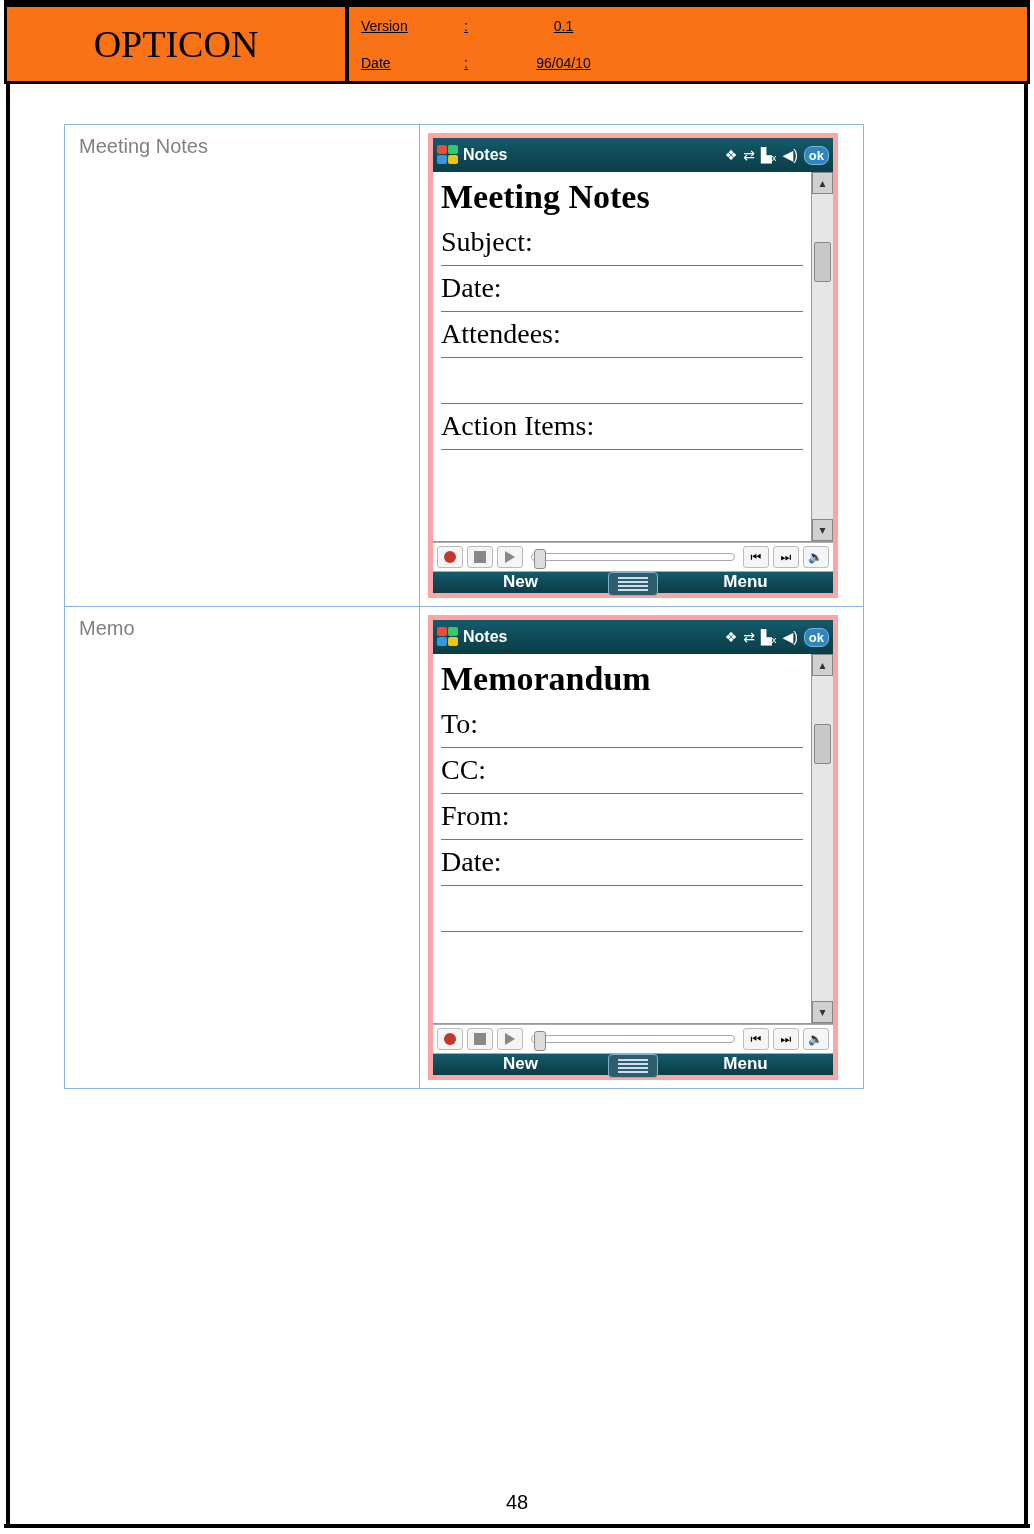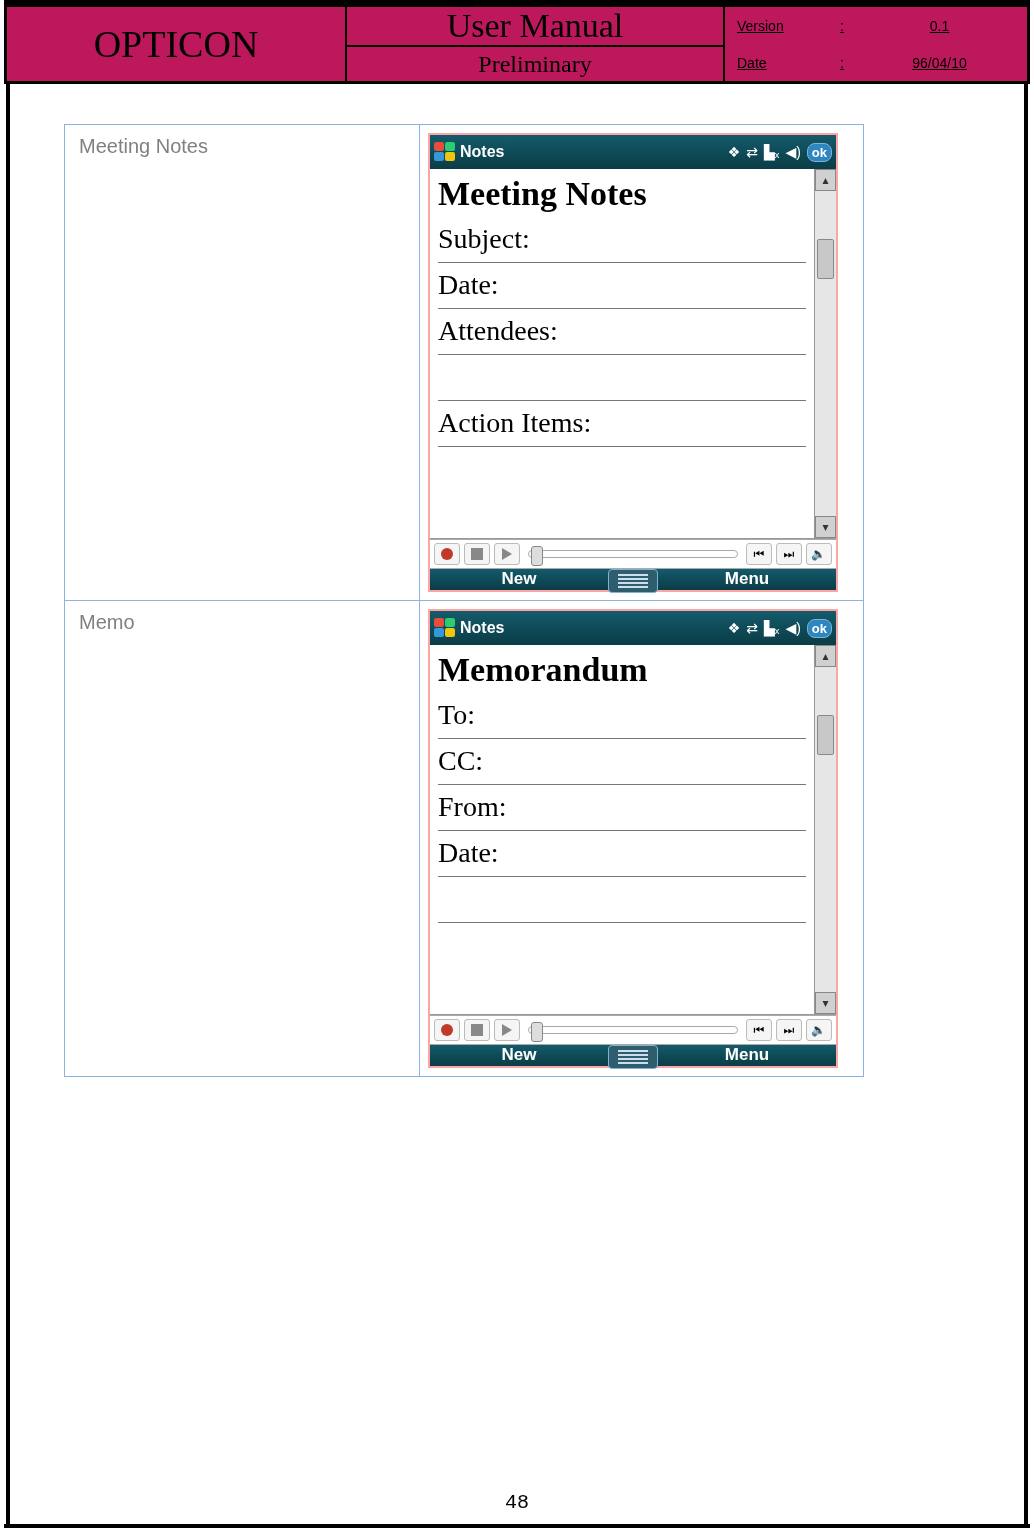--- a/index.html
+++ b/index.html
@@ -21,21 +21,21 @@
   }
   .page-top-line { position:absolute; left:4px; right:4px; top:0; border-top:4px solid #000; }
   .page-bot-line { position:absolute; left:4px; right:4px; bottom:6px; border-top:4px solid #000; }
 
   .header {
     display: flex;
     border: 3px solid #000;
     margin: 4px;
     height: 80px;
     font-family: "Times New Roman", serif;
-    background:#be185d;
+    background:#f97316;
     position:relative;
     z-index:2;
   }
   .hdr-left {
     width: 340px;
     display:flex; align-items:center; justify-content:center;
     border-right: 2px solid #000;
     font-size: 38px;
   }
   .hdr-mid {
@@ -72,21 +72,21 @@
   .label-cell {
     width: 355px;
     padding: 10px 14px;
     color: #808080;
     font-size: 20px;
   }
   .shot-cell { padding: 8px; }
 
   .device {
     width: 410px;
-    border: 2px solid #fca5a5;
+    border: 5px solid #fca5a5;
     background:#a3a3a3;
     position:relative;
   }
   .statusbar {
     height: 34px;
     background: linear-gradient(#155b6b, #0d4854 60%, #0b3d47);
     color:#fff;
     display:flex; align-items:center;
     padding: 0 4px;
     gap:4px;
@@ -168,36 +168,32 @@
   .softbar .sk{flex:1;text-align:center;}
   .softbar .kbd{
     width:50px;height:24px;border:1px solid #7fb3d5;border-radius:4px;
     background:#2e5e6e;display:flex;align-items:center;justify-content:center;
   }
   .kbd-rows{width:30px;height:14px;background:
     repeating-linear-gradient(#cde 0 2px, transparent 2px 4px);}
 
   .page-num{
     position:absolute; left:0; right:0; bottom:20px;
-    text-align:center; font-family:Liberation Mono, monospace; font-size:20px;
+    text-align:center; font-family:Liberation Sans, sans-serif; font-size:20px;
   }
 </style>
 </head>
 <body>
 
 <div class="page-top-line"></div>
 <div class="page-border"></div>
 <div class="page-bot-line"></div>
 
 <div class="header">
   <div class="hdr-left">OPTICON</div>
-  <div class="hdr-mid">
-    <div class="hdr-title">User Manual</div>
-    <div class="hdr-sub">Preliminary</div>
-  </div>
   <div class="hdr-right">
     <div class="row">
       <span>Version</span>
       <span>:</span>
       <span>0.1</span>
     </div>
     <div class="row">
       <span>Date</span>
       <span>:</span>
       <span>96/04/10</span>

